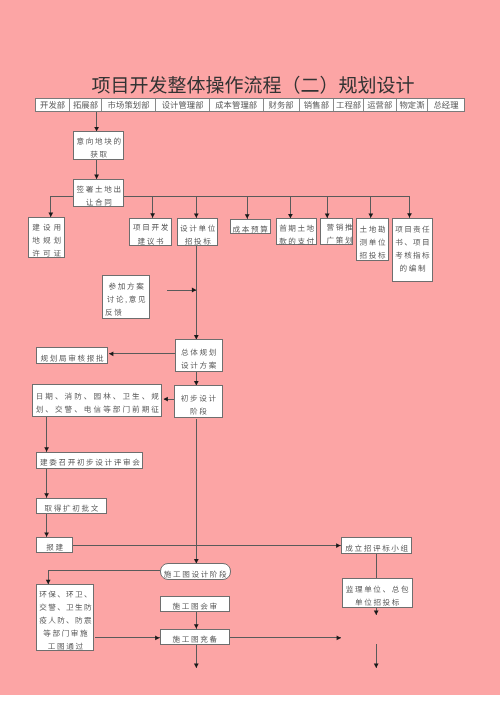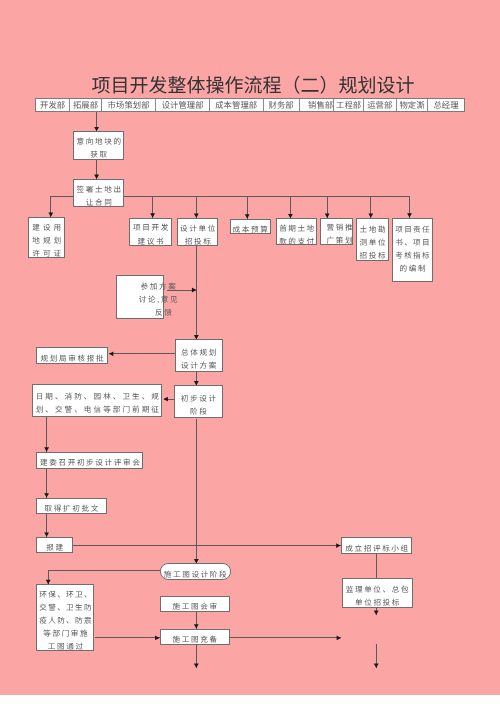--- a/index.html
+++ b/index.html
@@ -40,21 +40,21 @@
 
   <div id="title">项目开发整体操作流程（二）规划设计</div>
 
   <div id="deptbar" style="left: 35px; top: 98.4px; width: 429.5px; height: 13.2px;">
       <div class="dept" style="width: 34.4px;">开发部</div>
       <div class="dept" style="width: 31.6px;">拓展部</div>
       <div class="dept" style="width: 54.9px;">市场策划部</div>
       <div class="dept" style="width: 53.6px;">设计管理部</div>
       <div class="dept" style="width: 54px;">成本管理部</div>
       <div class="dept" style="width: 36.2px;">财务部</div>
-      <div class="dept" style="width: 34.8px; text-align: right;">销售部</div>
+      <div class="dept" style="width: 34.8px;">销售部</div>
       <div class="dept" style="width: 29.8px;">工程部</div>
       <div class="dept" style="width: 32.8px;">运营部</div>
       <div class="dept" style="width: 32px;">物定澌</div>
       <div class="dept" style="width: 35.2px;">总经理</div>
     </div>
 
   <svg id="wires" viewBox="0 0 500 707" width="500" height="707">
       <path d="M96.6,112 L96.6,131.3" fill="none" stroke="#5a5a5a" stroke-width="1" shape-rendering="crispEdges"></path>
       <polygon points="96.6,131.3 94.19999999999999,126.9 99,126.9" fill="#1a1a1a"></polygon>
       <path d="M96.6,159.9 L96.6,179.0" fill="none" stroke="#5a5a5a" stroke-width="1" shape-rendering="crispEdges"></path>
@@ -148,21 +148,21 @@
       <div class="ln" style="letter-spacing: 1.65px; margin-right: -1.65px;">土地勘</div>
       <div class="ln" style="letter-spacing: 1.65px; margin-right: -1.65px;">测单位</div>
       <div class="ln" style="letter-spacing: 1.65px; margin-right: -1.65px;">招投标</div>
     </div>
     <div class="box" id="box-responsibility" style="left: 392.3px; top: 217.6px; width: 40.3px; height: 64.3px;">
       <div class="ln" style="top: -0.6px; letter-spacing: 1.375px; margin-right: -1.375px;">项目责任</div>
       <div class="ln" style="top: -0.6px; letter-spacing: 1.375px; margin-right: -1.375px;">书、项目</div>
       <div class="ln" style="top: -0.6px; letter-spacing: 1.375px; margin-right: -1.375px;">考核指标</div>
       <div class="ln" style="top: -0.6px; letter-spacing: 1.65px; margin-right: -1.65px;">的编制</div>
     </div>
-    <div class="box" id="box-feedback" style="left: 116px; top: 274.6px; width: 48.3px; height: 44.1px; padding-left: 36px;">
+    <div class="box" id="box-feedback" style="left: 102px; top: 274.6px; width: 48.3px; height: 44.1px;">
       <div class="ln" style="letter-spacing: 1.65px; margin-right: -1.65px;">参加方案</div>
       <div class="ln" style="letter-spacing: 1.65px; margin-right: -1.65px;">讨论,意见</div>
       <div class="ln" style="letter-spacing: 1.65px; margin-right: -1.65px; align-self: flex-start; margin-left: 1.9px;">反馈</div>
     </div>
     <div class="box" id="box-masterplan" style="left: 174.5px; top: 339.4px; width: 48.2px; height: 32.9px;">
       <div class="ln" style="letter-spacing: 1.65px; margin-right: -1.65px;">总体规划</div>
       <div class="ln" style="letter-spacing: 1.65px; margin-right: -1.65px;">设计方案</div>
     </div>
     <div class="box" id="box-bureauapprove" style="left: 35.6px; top: 347.2px; width: 72.9px; height: 16.5px;">
       <div class="ln" style="letter-spacing: 1.65px; margin-right: -1.65px;">规划局审核报批</div>

